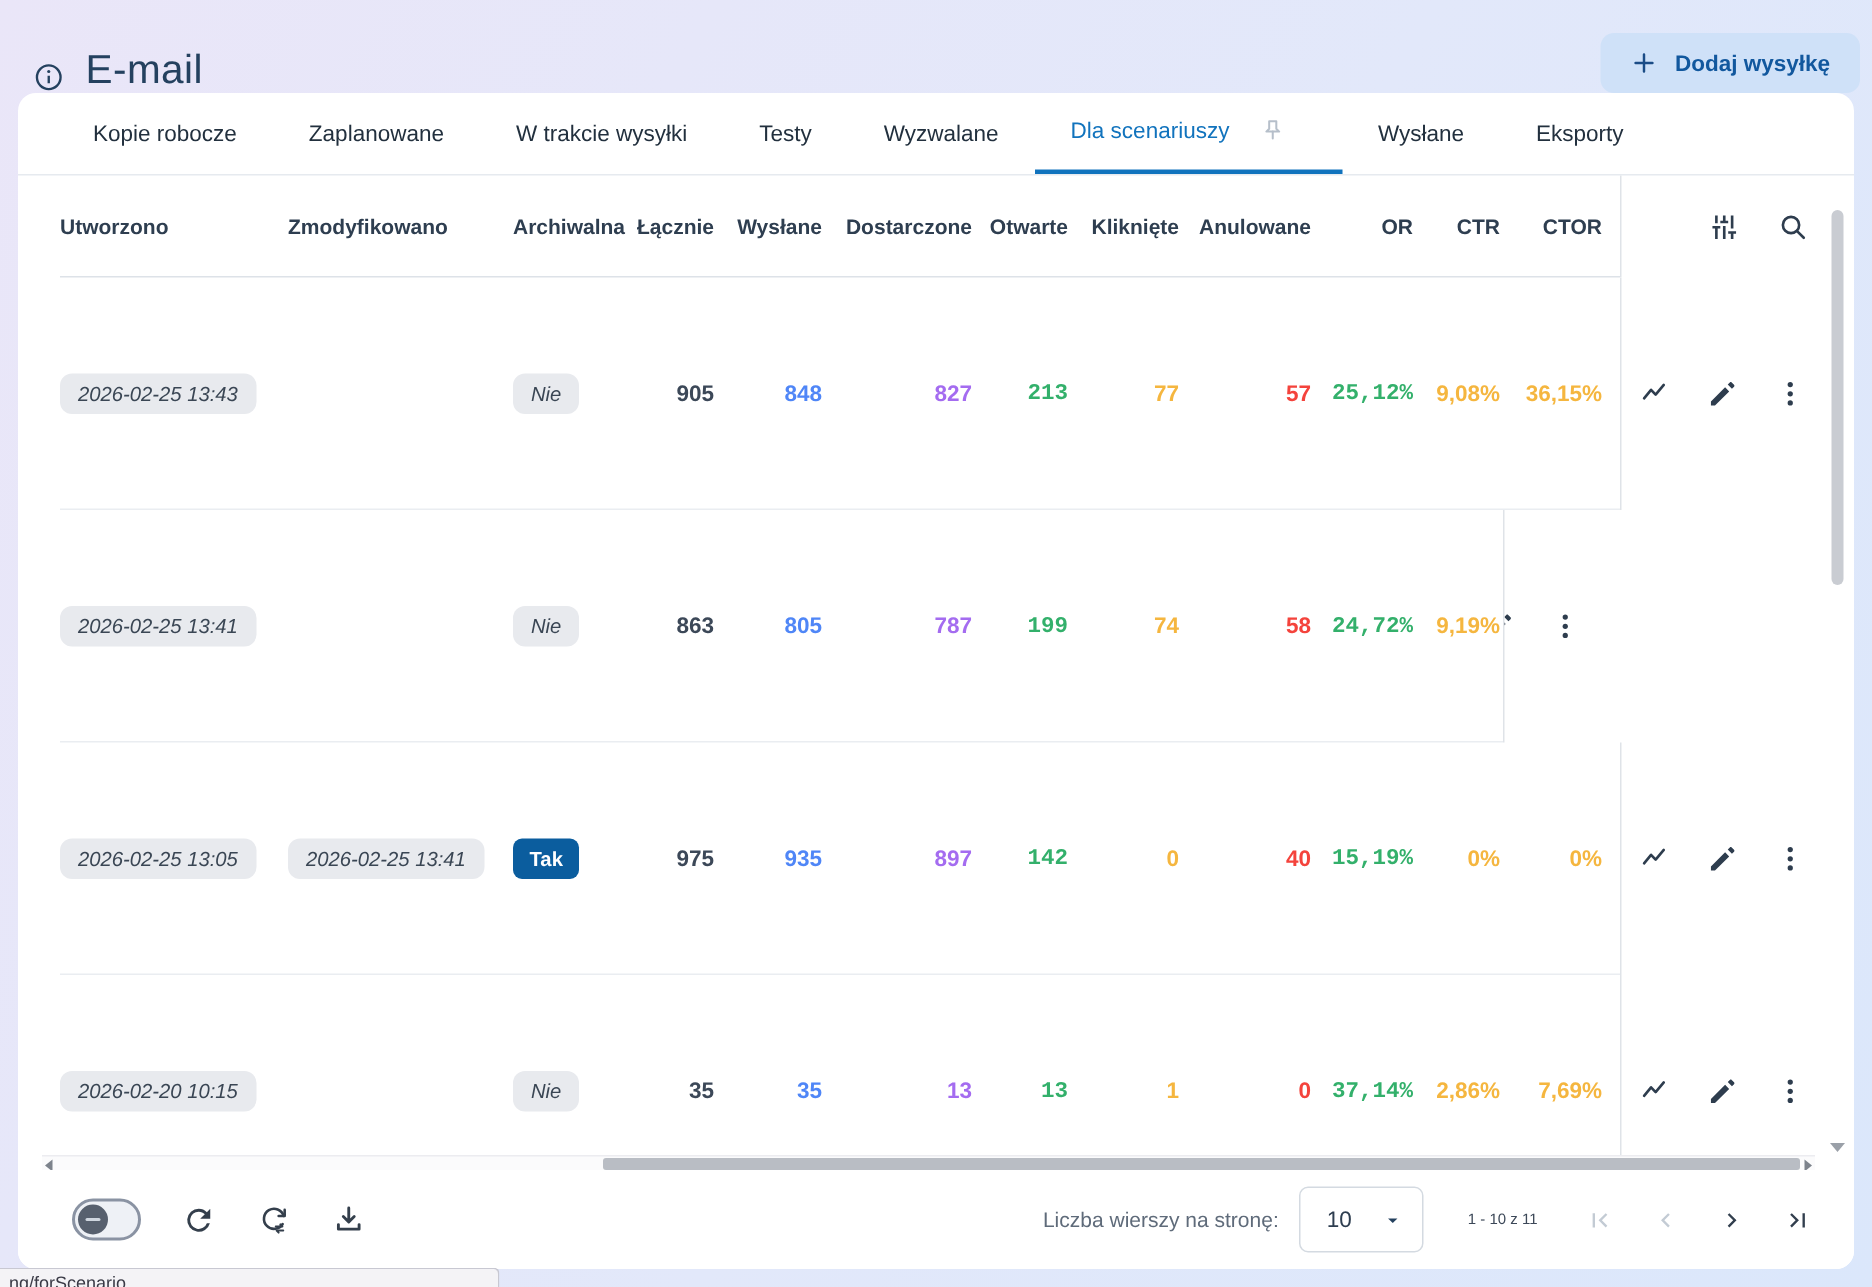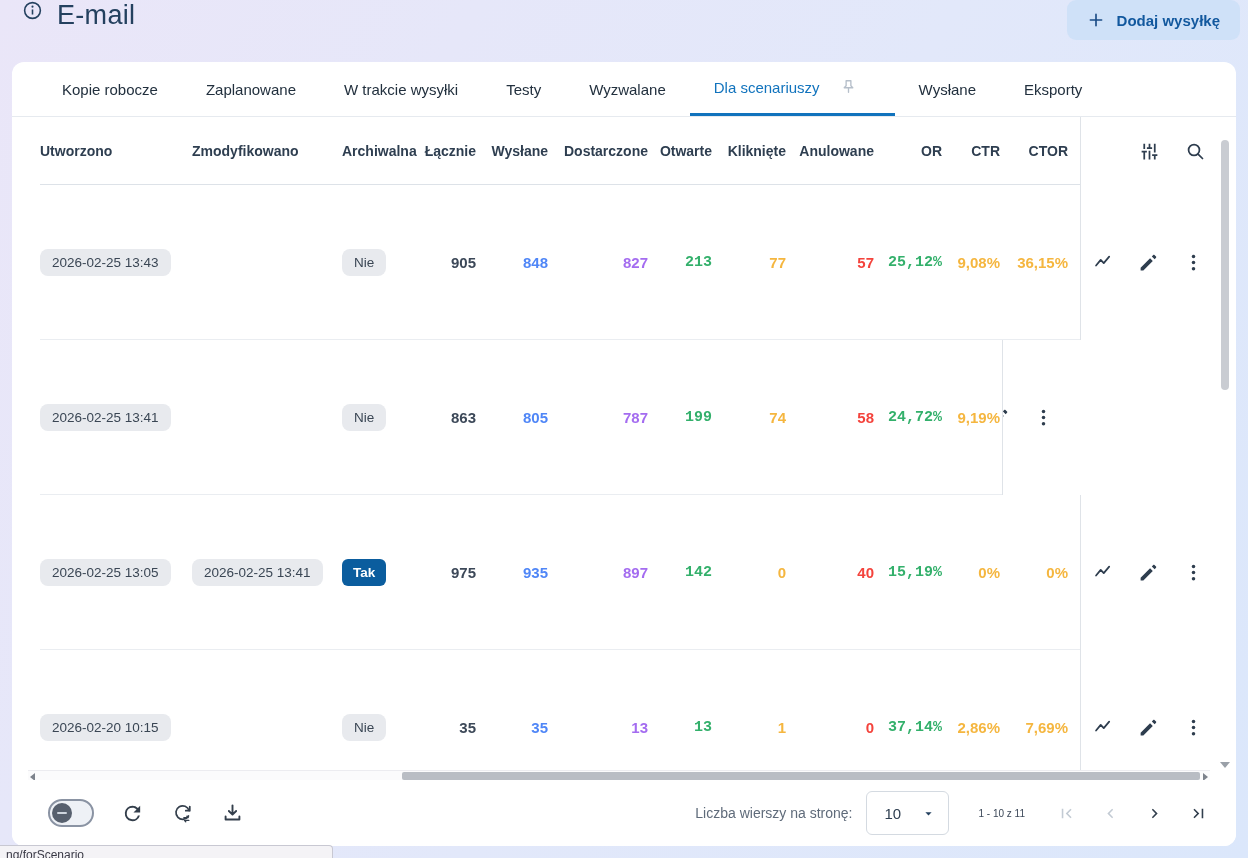--- a/index.html
+++ b/index.html
@@ -5,21 +5,21 @@
   * { margin:0; padding:0; box-sizing:border-box; }
   html,body { width:1248px; height:858px; overflow:hidden; }
   body {
     font-family:"Liberation Sans", sans-serif;
     background:linear-gradient(120deg,#eae6f8 0%, #e2e8fa 55%, #dbe7fb 100%);
     position:relative;
     color:#2e3e50;
   }
   
   .page-header{ position:absolute; top:0; left:0; right:0; height:62px;
-    display:flex; align-items:flex-start; padding:0 8px 0 22px; }
+    display:flex; align-items:flex-end; padding:0 8px 0 22px; }
   .info-ic{ width:21px; height:21px; color:#24415f; flex:0 0 auto; }
   .page-title{ font-size:27px; color:#24415f; margin-left:14px; letter-spacing:.3px; }
   .add-btn{ margin-left:auto; height:40px; padding:0 20px; border:none; border-radius:9px;
     background:var(--button-bg,#cfe1f8); color:var(--button-text,#12589e);
     font-family:inherit; font-size:15px; font-weight:700; display:flex; align-items:center; gap:12px; cursor:pointer; }
   .add-btn svg{ width:18px; height:18px; color:#1b4c86; }
   
   .card{ position:absolute; left:12px; right:12px; top:62px; bottom:12px;
     background:#fff; border-radius:12px; overflow:hidden; }
   
@@ -39,21 +39,21 @@
   .thead{ height:68px; font-weight:700; font-size:14px; color:#2e3e50; }
   .thead .bl{ border-bottom:1px solid #dde2e8; }
   .tbody{ height:585px; overflow:hidden; }
   .trow{ height:155px; font-size:15px; }
   .trow .bl{ border-bottom:1px solid #eaedf1; }
   .actions{ border-left:1px solid #dfe3e8; display:flex; align-items:center;
     justify-content:flex-end; gap:23px; padding-right:26px; }
   .thead .actions{ gap:24px; padding-right:24px; }
   .icon-btn{ width:22px; height:22px; color:#2e3d4e; cursor:pointer; display:flex; align-items:center; justify-content:center; }
   .icon-btn svg{ width:21px; height:21px; }
-  .pill{ background:#e8eaee; color:#3a4654; border-radius:8px; padding:6px 12px; font-size:13.5px; white-space:nowrap; }
+  .pill{ background:#e8eaee; color:#3a4654; border-radius:8px; padding:6px 12px; font-size:13.5px; white-space:nowrap;font-style:italic; }
   .badge-yes{ background:var(--badge-yes-bg,#0b5d9e); color:#fff; border-radius:6px; padding:6px 11px; font-size:13.5px; font-weight:600; }
   .v{ font-weight:700; }
   .v-dark{ color:#3c4858; } .v-blue{ color:var(--sent,#4f86f7); } .v-purple{ color:var(--delivered,#a46cf0); }
   .v-green{ color:var(--opened,#33b06b);font-family:Liberation Mono, monospace; } .v-amber{ color:var(--clicked,#f5b63f); } .v-red{ color:var(--cancelled,#f4433c); }
   
   .vscroll{ position:absolute; top:73px; right:5px; width:12px; height:635px; }
   .vscroll .thumb{ position:absolute; top:5px; left:2px; width:8px; height:250px; background:#c9ccd2; border-radius:5px; }
   .vscroll .arr{ position:absolute; bottom:2px; left:1px; width:0; height:0;
     border-left:5px solid transparent; border-right:5px solid transparent; border-top:6px solid #9aa0a8; }
   .hscroll{ position:absolute; left:16px; right:26px; top:708px; height:10px; background:#fbfbfc; border-top:1px solid #ececf0; }

